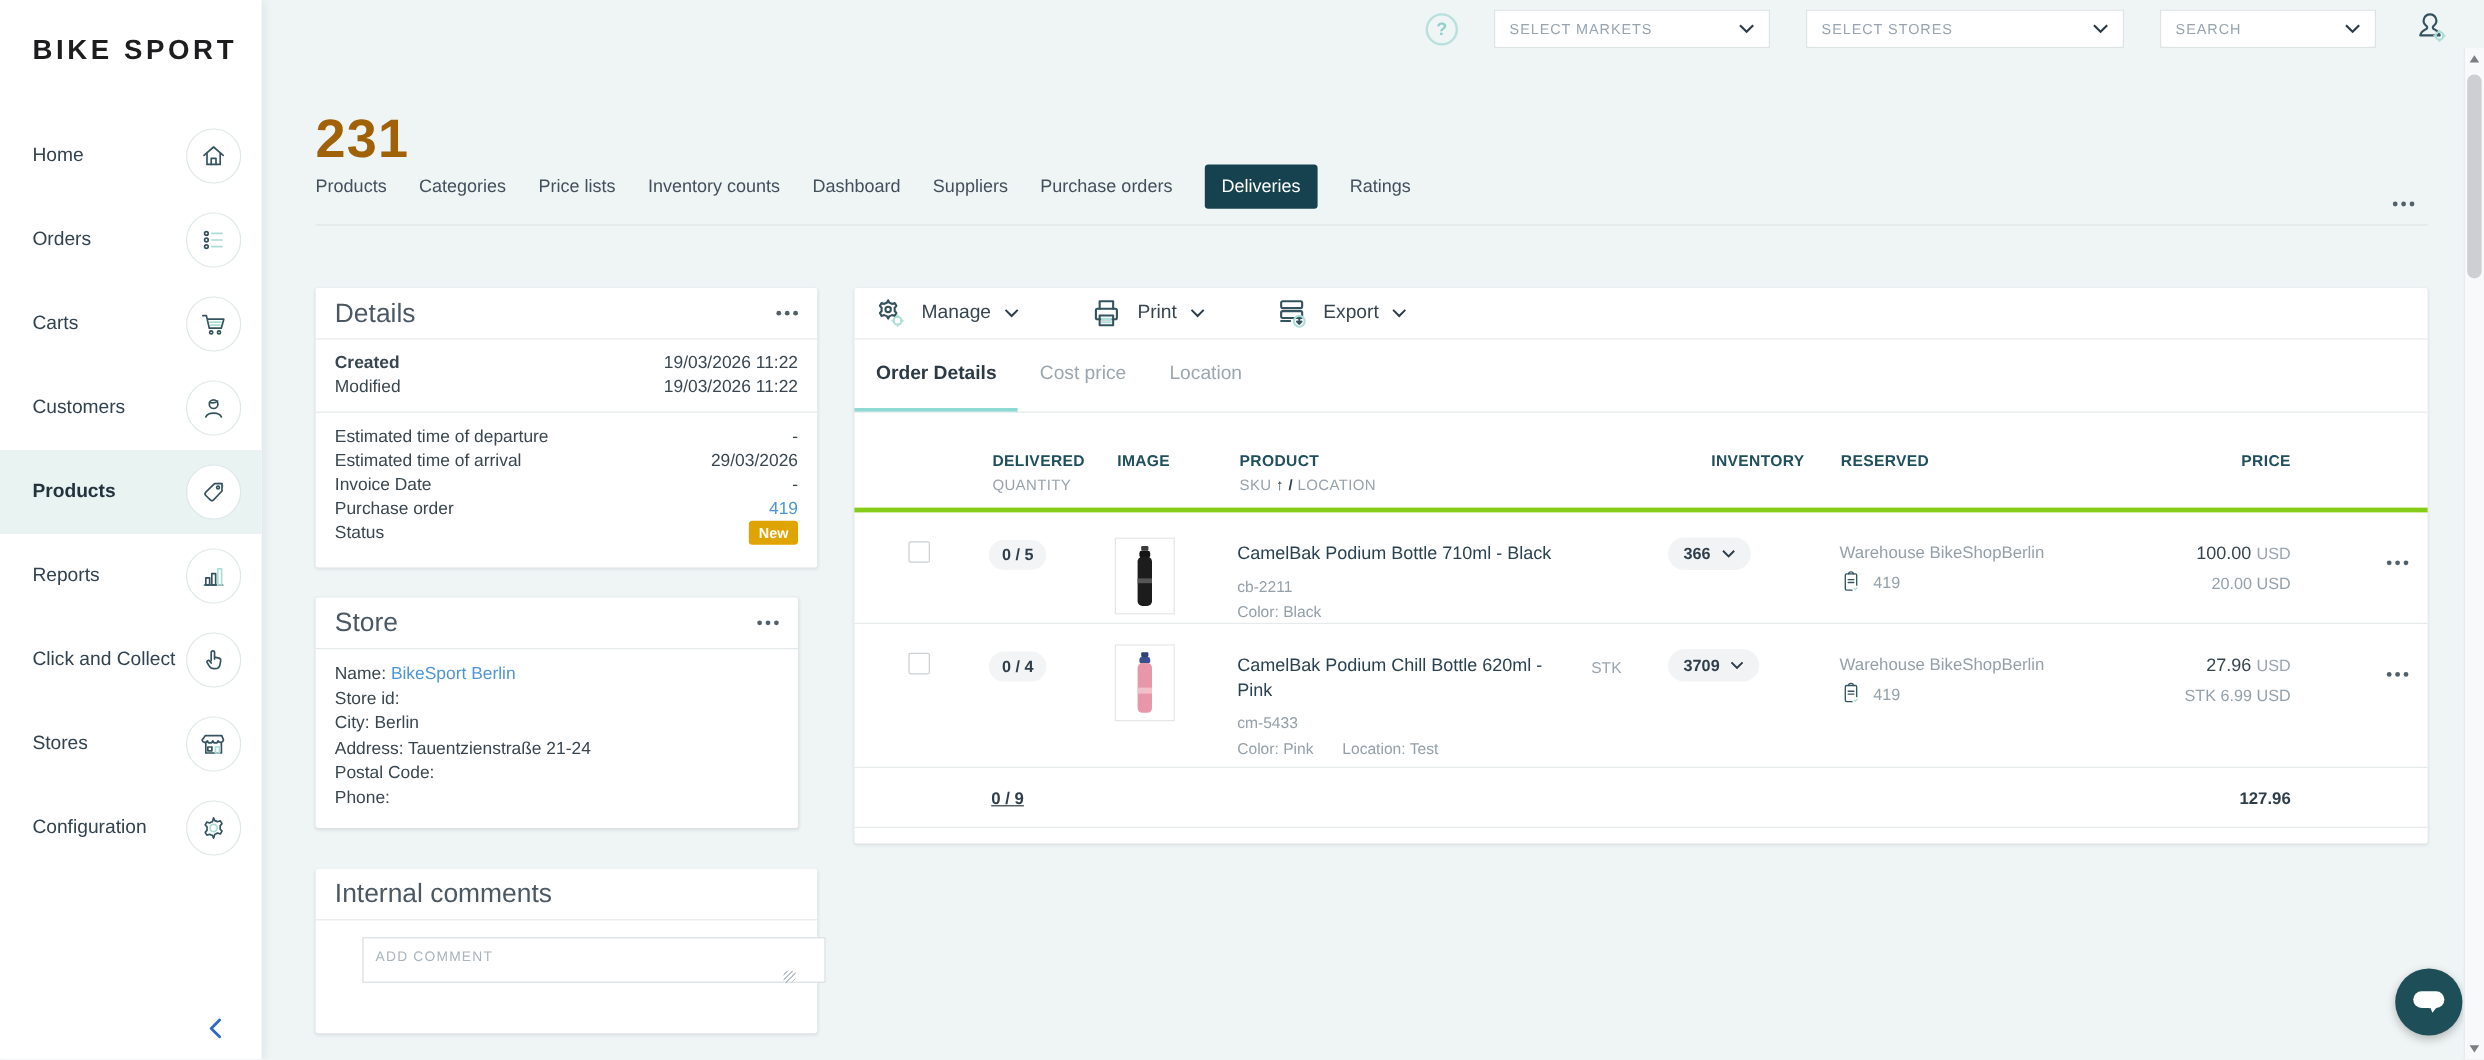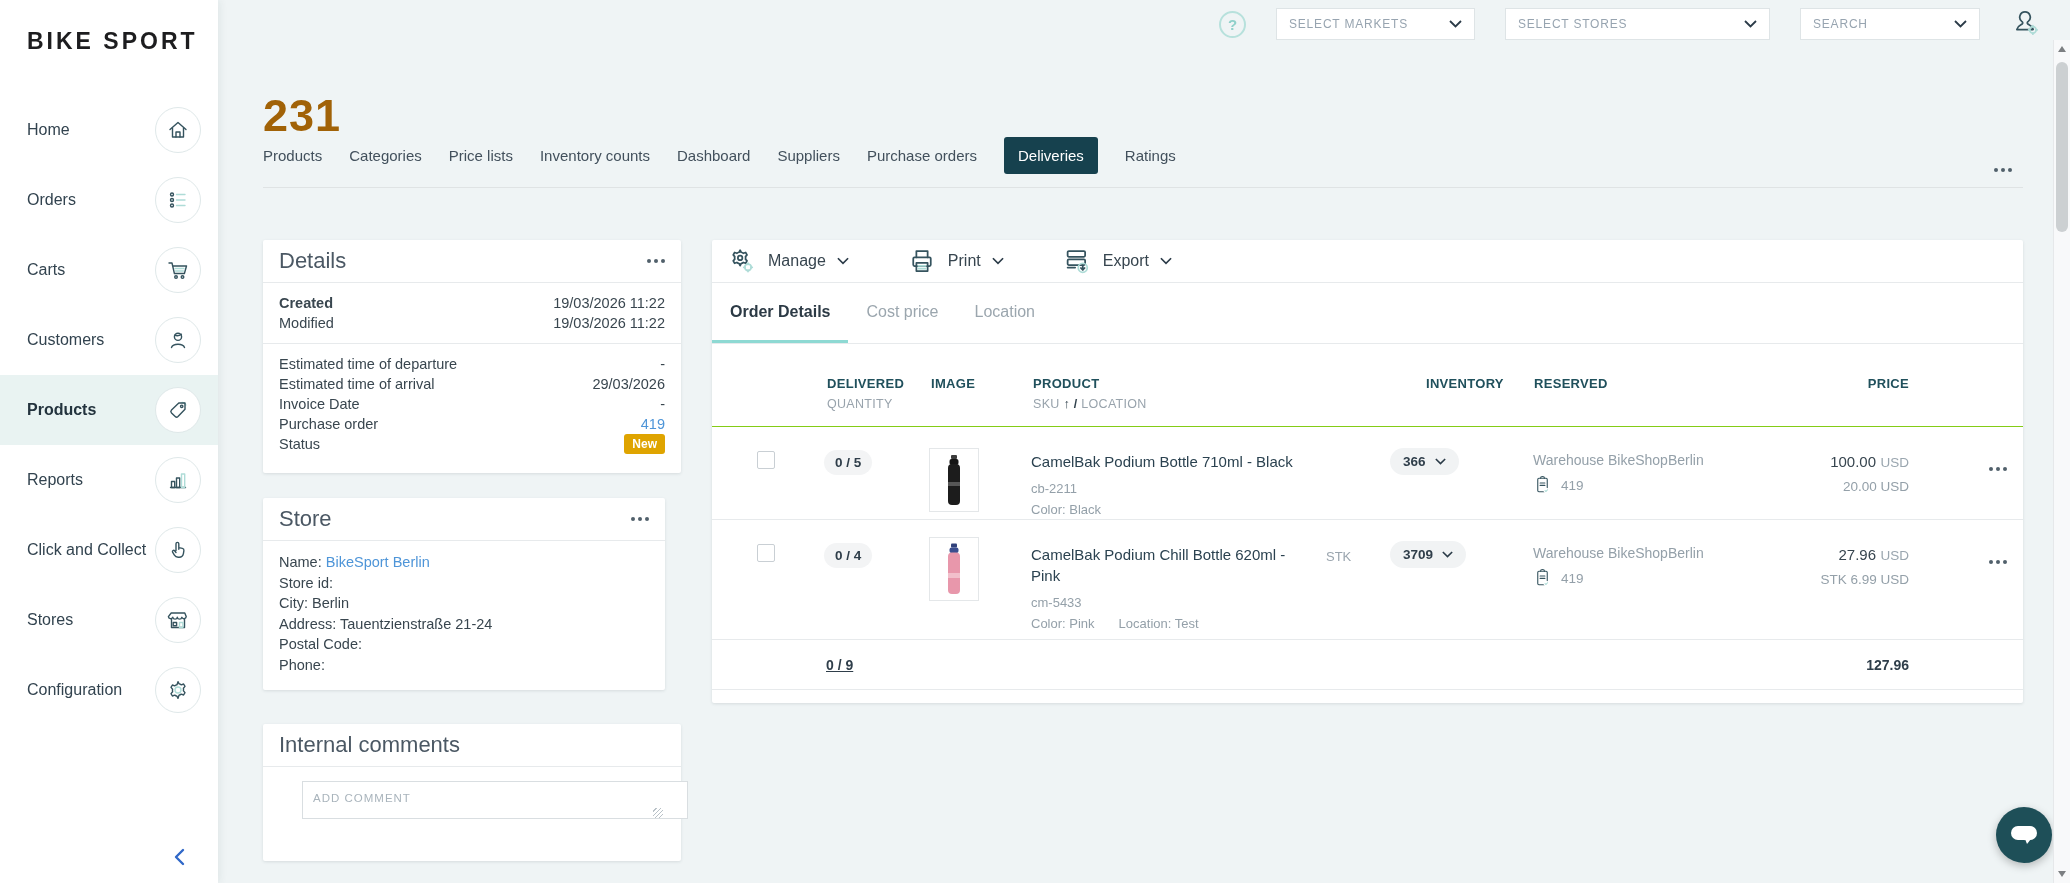--- a/index.html
+++ b/index.html
@@ -24,21 +24,21 @@
   .lt { stroke:#aedcd7; }
   .collapse-btn { position:absolute; bottom:12px; right:20px; width:38px; height:28px;
                   display:flex; align-items:center; justify-content:center; cursor:pointer; }
   
   .topbar { position:absolute; top:8px; right:30px; height:32px; display:flex; gap:30px; align-items:center; }
   .help { width:27px; height:27px; border:2px solid #b7e1dc; border-radius:50%; color:#8fd0ca;
           font-weight:bold; font-size:15px; display:flex; align-items:center; justify-content:center; }
   .select-box { height:32px; background:#fff; border:1px solid #dee4e6; display:flex;
                 align-items:center; justify-content:space-between; padding:0 12px;
                 font-size:12px; letter-spacing:.8px; color:#97a4b0; cursor:pointer; }
-  .w-markets{ width:199px; } .w-stores{ width:265px; } .w-search{ width:180px; }
+  .w-markets{ width:230px; } .w-stores{ width:265px; } .w-search{ width:180px; }
   
   .page-title { position:absolute; left:263px; top:60px; font-size:45px; color:#a16207; letter-spacing:1px; }
   .page-tabs { position:absolute; left:263px; top:136px; height:38px; display:flex; gap:27px;
                align-items:center; font-size:15px; color:#42505c; }
   .page-tab { cursor:pointer; }
   .page-tab.active { background:#16414e; color:#fff; padding:10px 14px; border-radius:3px; }
   .tabs-divider { position:absolute; left:263px; right:47px; top:187px; height:1px; background:#dfe3e4; }
   .kebab { display:inline-flex; gap:3px; cursor:pointer; }
   .kebab i { width:4px; height:4px; border-radius:50%; background:#51606b; }
   .page-kebab { position:absolute; right:58px; top:168px; }
@@ -65,21 +65,21 @@
   .grip { position:absolute; right:2px; bottom:5px; width:10px; height:10px;
           background:repeating-linear-gradient(135deg, transparent 0 2px, #b9c2c8 2px 3px); }
   
   #orders-card { left:712px; top:240px; width:1311px; height:463px; }
   .toolbar { height:43px; display:flex; align-items:center; padding-left:15px; border-bottom:1px solid #e7eaec; }
   .tool { display:flex; align-items:center; gap:11px; margin-right:58px; font-size:16px; color:#37454f; cursor:pointer; }
   .panel-tabs { height:61px; display:flex; border-bottom:1px solid #e7eaec; }
   .panel-tab { padding:0 18px; display:flex; align-items:center; font-size:16px; color:#9ba6ae;
                border-bottom:3px solid transparent; cursor:pointer; }
   .panel-tab.active { color:#2c3a45; font-weight:bold; border-bottom-color:#8ed9d3; }
-  .thead { position:relative; height:83px; border-bottom:1px solid #84cc16; }
+  .thead { position:relative; height:83px; border-bottom:4px solid #84cc16; }
   .th { position:absolute; top:32px; font-size:13px; font-weight:bold; letter-spacing:.3px; color:#20505c; }
   .th2 { position:absolute; top:53px; font-size:12.5px; color:#98a3ac; letter-spacing:.3px; }
   .dark { color:#32424d; font-weight:bold; }
   .trow { position:relative; border-bottom:1px solid #e7eaec; }
   .cb { position:absolute; left:45px; top:24px; width:18px; height:18px; border:1px solid #c9cfd4;
         border-radius:2px; background:#fff; cursor:pointer; }
   .qty-pill { position:absolute; left:112px; top:23px; background:#f3f4f5; border-radius:14px;
               padding:5px 11px; font-size:13.5px; font-weight:bold; color:#2f3e4a; }
   .img-box { position:absolute; left:217px; top:21px; width:50px; height:64px; border:1px solid #e4e7e9;
              display:flex; align-items:center; justify-content:center; background:#fff; }

